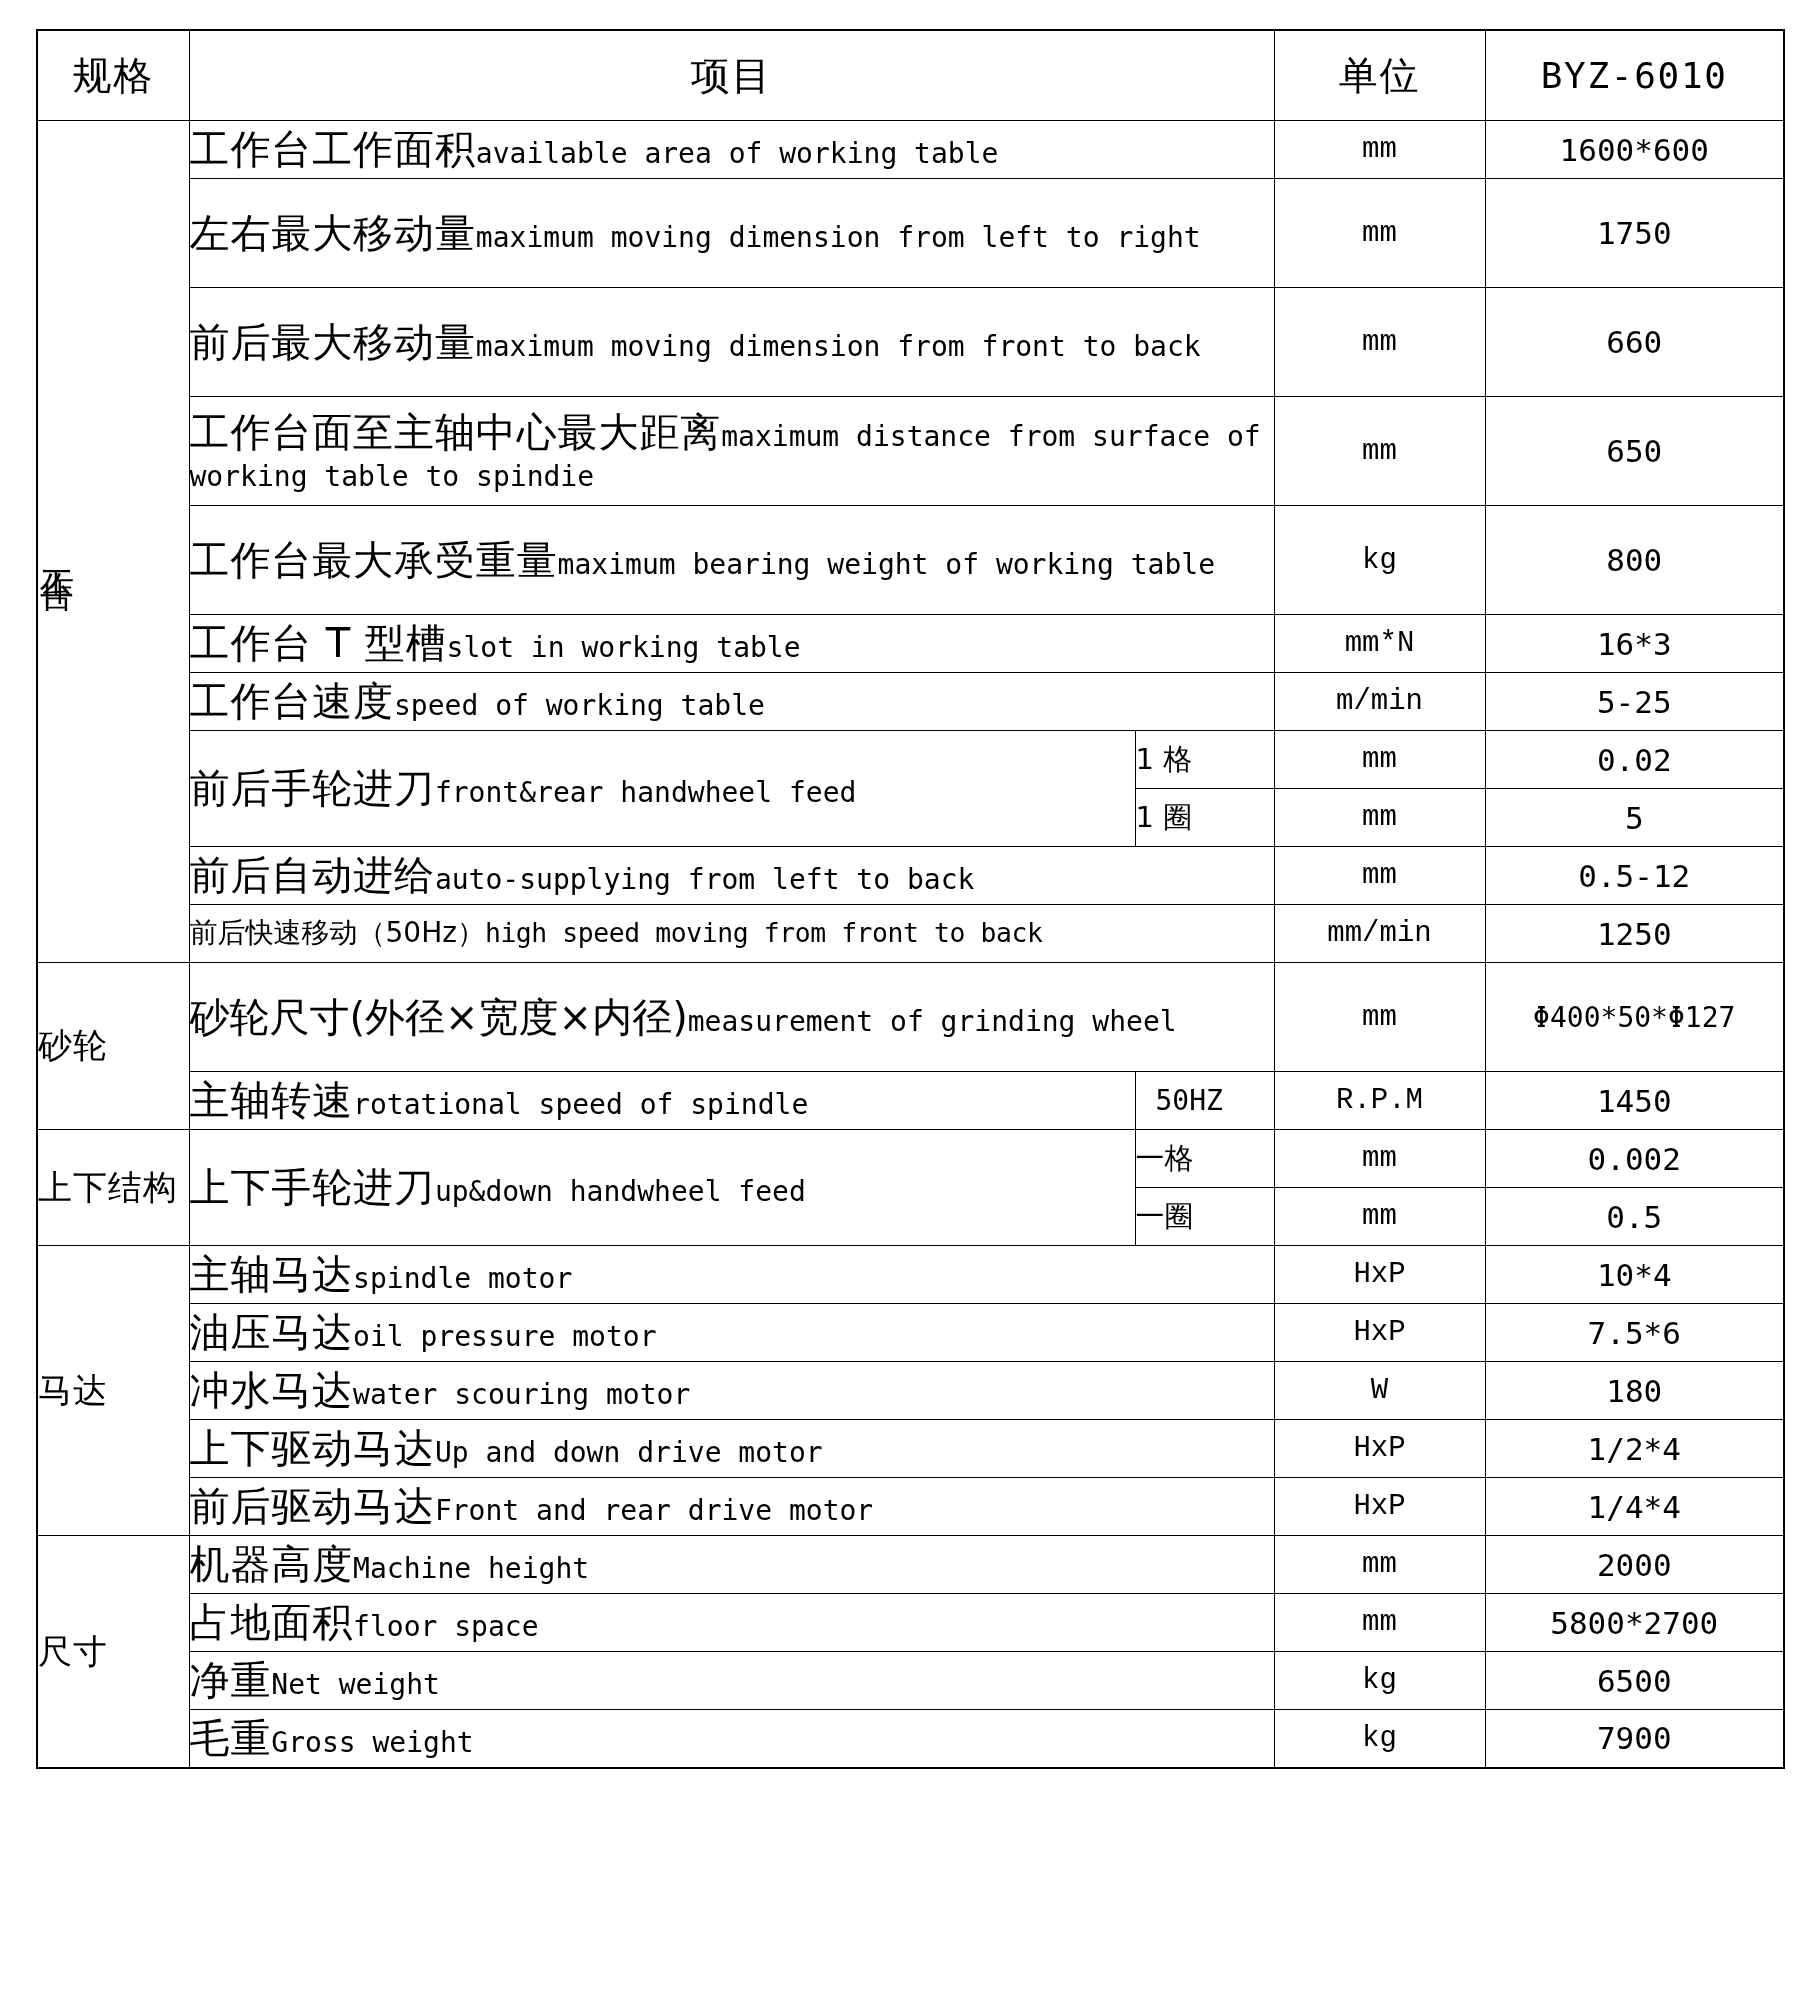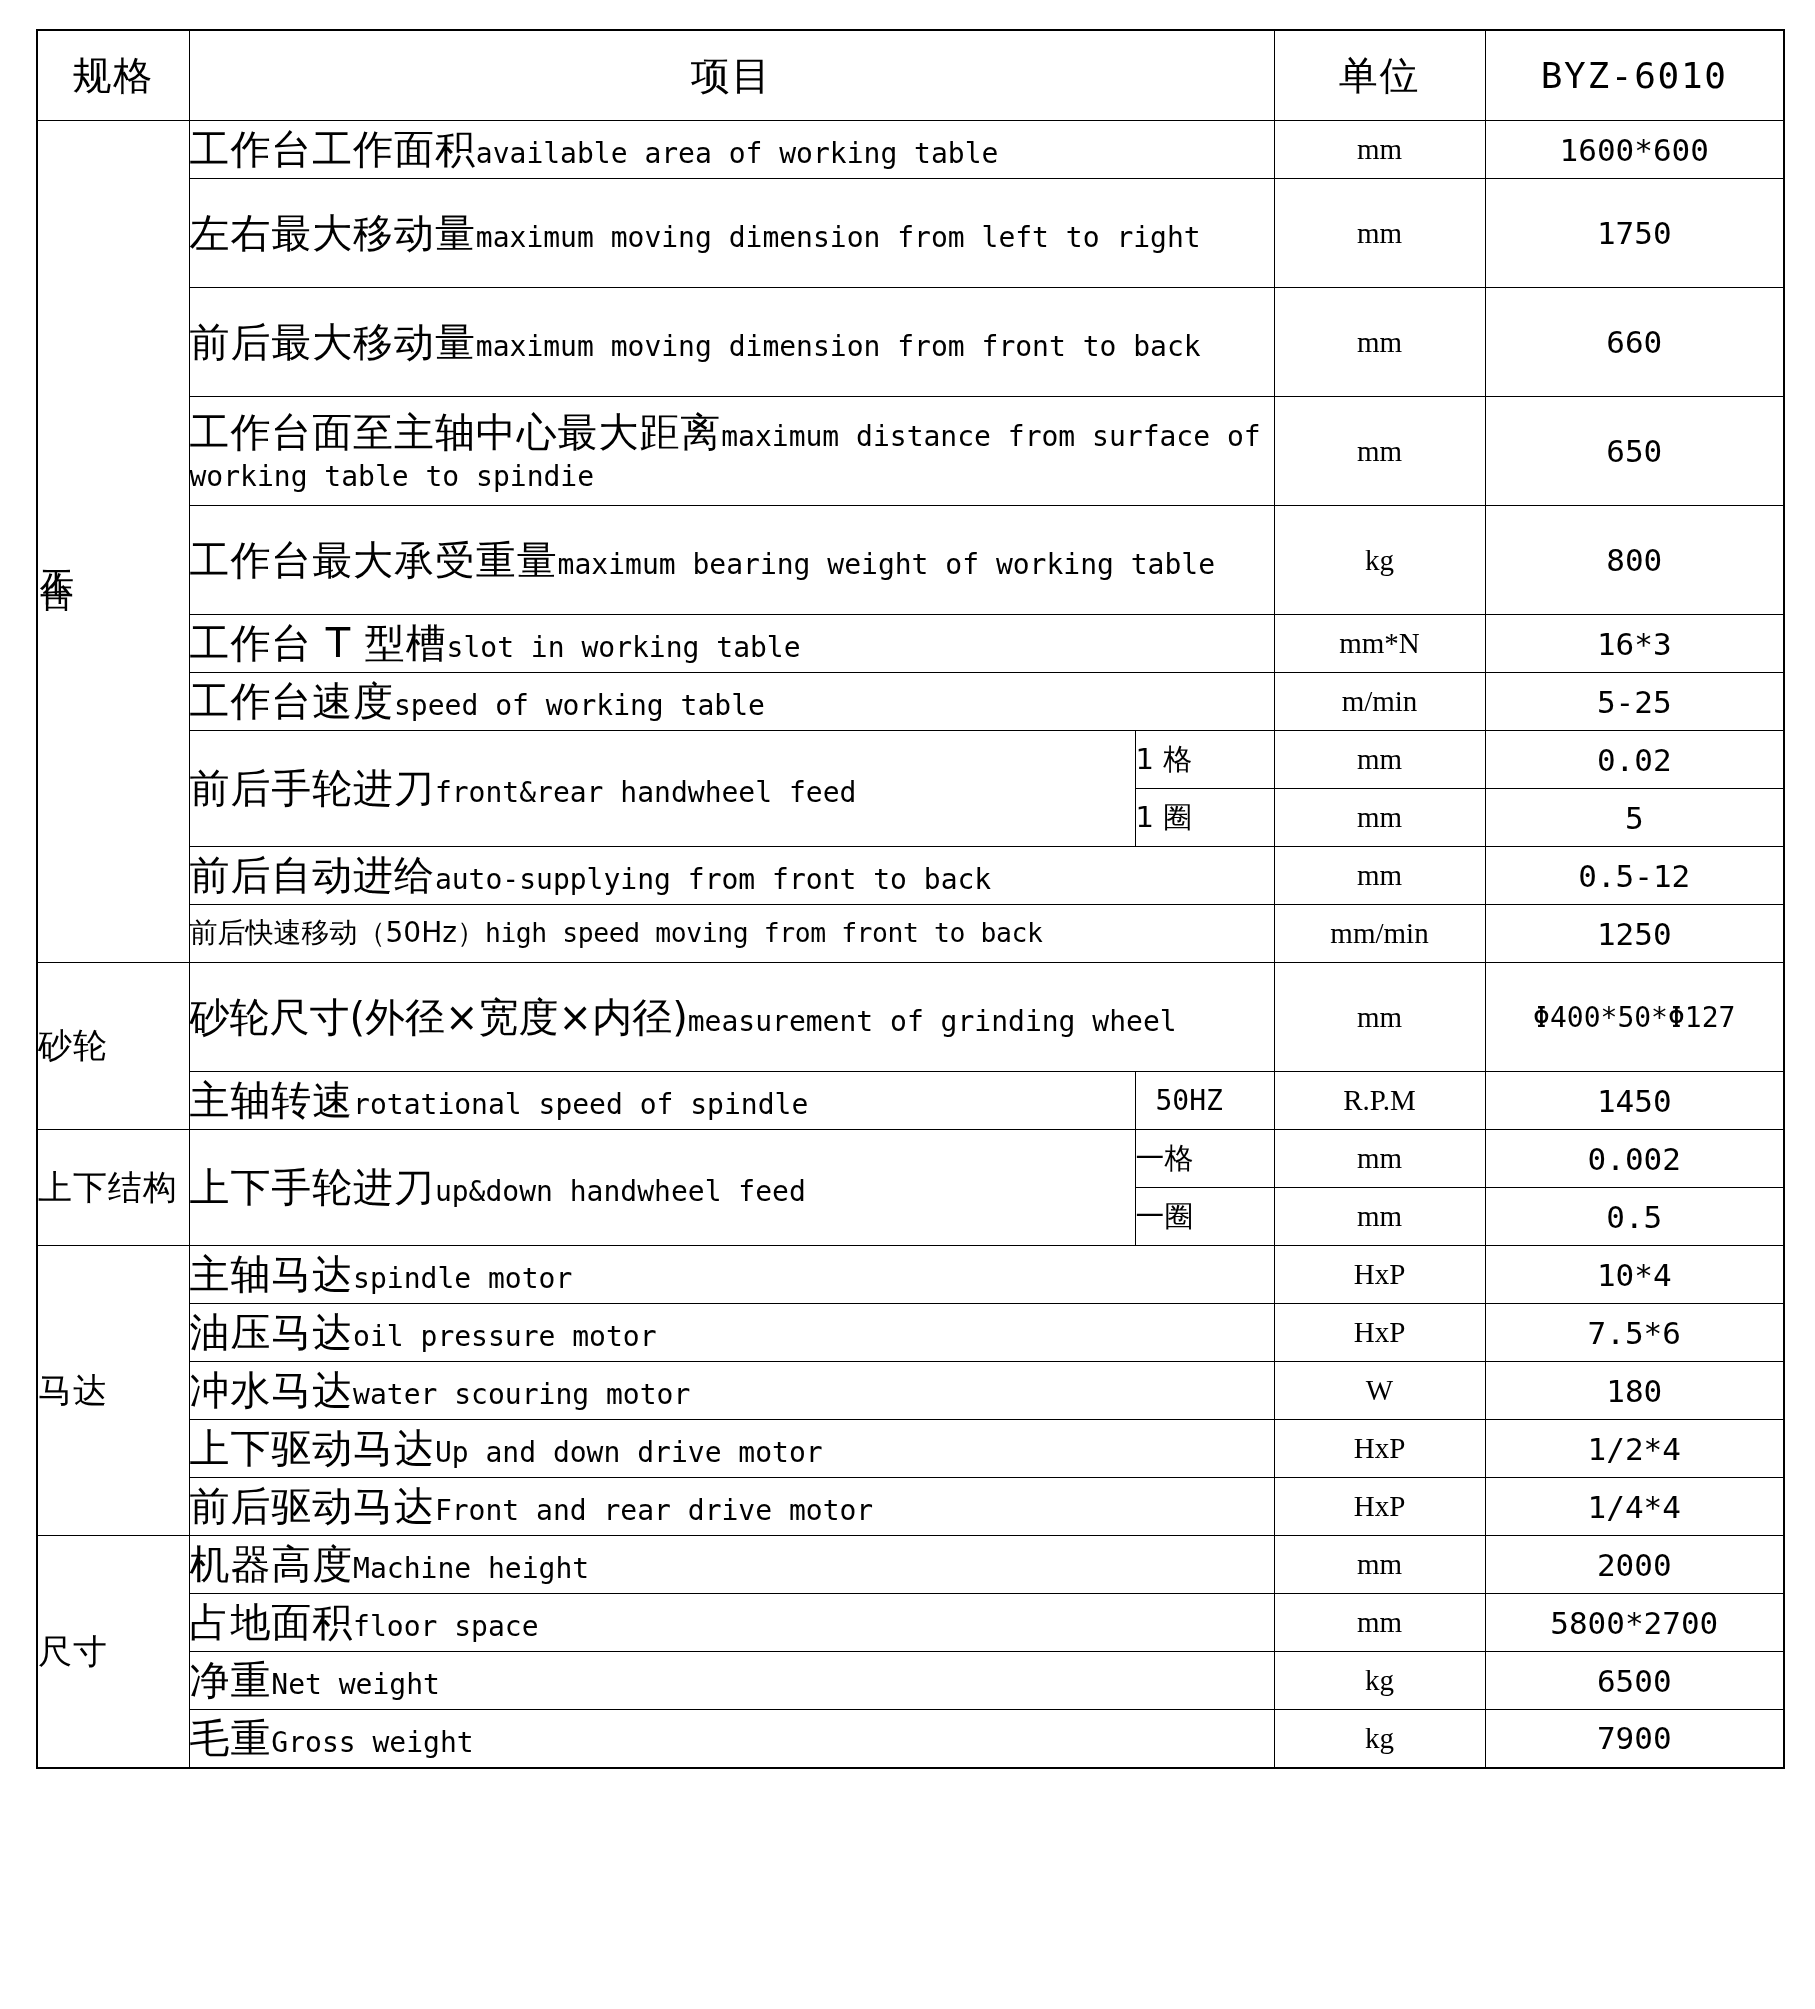--- a/index.html
+++ b/index.html
@@ -95,21 +95,21 @@
     font-family: "DejaVu Sans", sans-serif;
   }
   .sub-cell.mono {
     font-family: "DejaVu Sans Mono", monospace;
     font-size: 28px;
     padding-left: 20px;
   }
   .unit-cell {
     text-align: center;
     font-size: 29px;
-    font-family: Liberation Serif, serif;
+    font-family: Liberation Mono, monospace;
     margin-left: 20px;
   }
   .val-cell {
     text-align: center;
     font-size: 31px;
     font-family: "DejaVu Sans Mono", monospace;
   }
   .val-cell.small {
     font-size: 28px;
   }
@@ -214,21 +214,21 @@
         <td class="val-cell">0.02</td>
       </tr>
       <tr class="r-one">
         <td class="sub-cell">1 圈</td>
         <td class="unit-cell">mm</td>
         <td class="val-cell">5</td>
       </tr>
 
       <tr class="r-one">
         <td class="item-cell" colspan="2">
-          <span class="cn">前后自动进给</span><span>auto-supplying from front to back</span>
+          <span class="cn">前后自动进给</span><span>auto-supplying from left to back</span>
         </td>
         <td class="unit-cell">mm</td>
         <td class="val-cell">0.5-12</td>
       </tr>
 
       <tr class="r-one">
         <td class="item-cell narrow" colspan="2">
           <span class="cn">前后快速移动（50Hz）</span><span>high speed moving from front to back</span>
         </td>
         <td class="unit-cell">mm/min</td>

